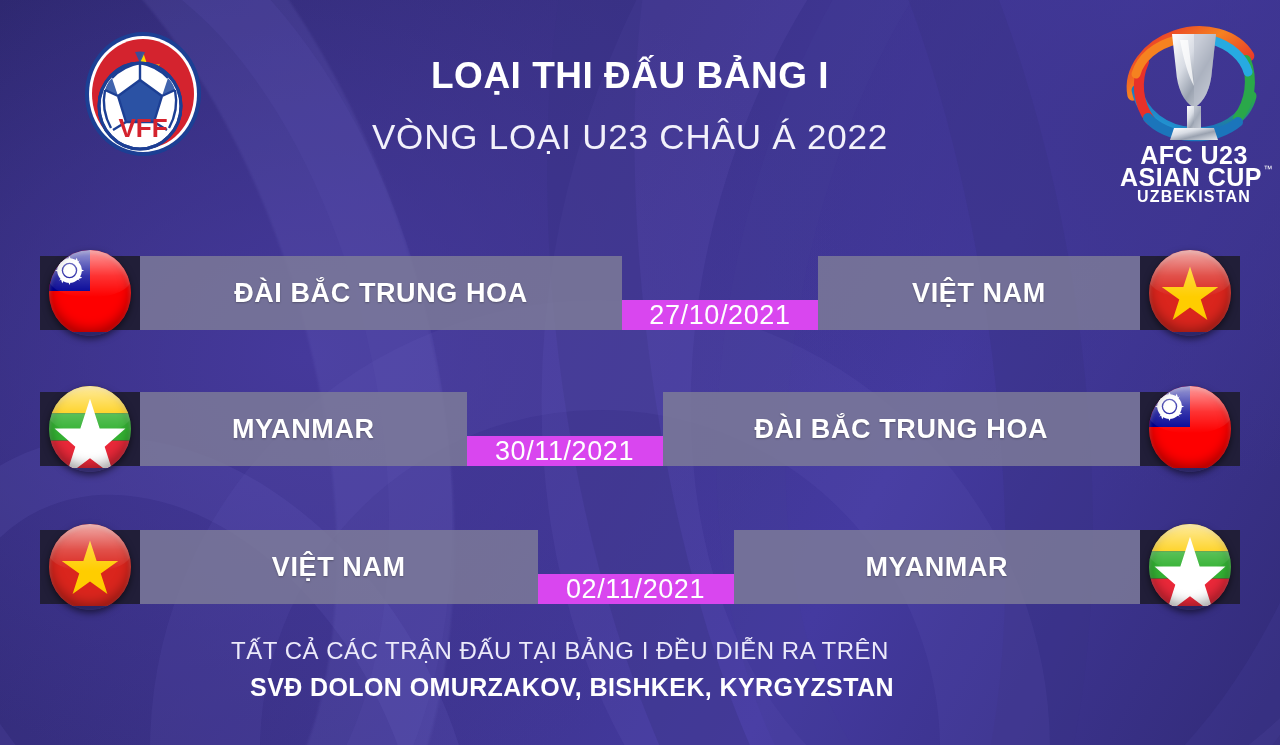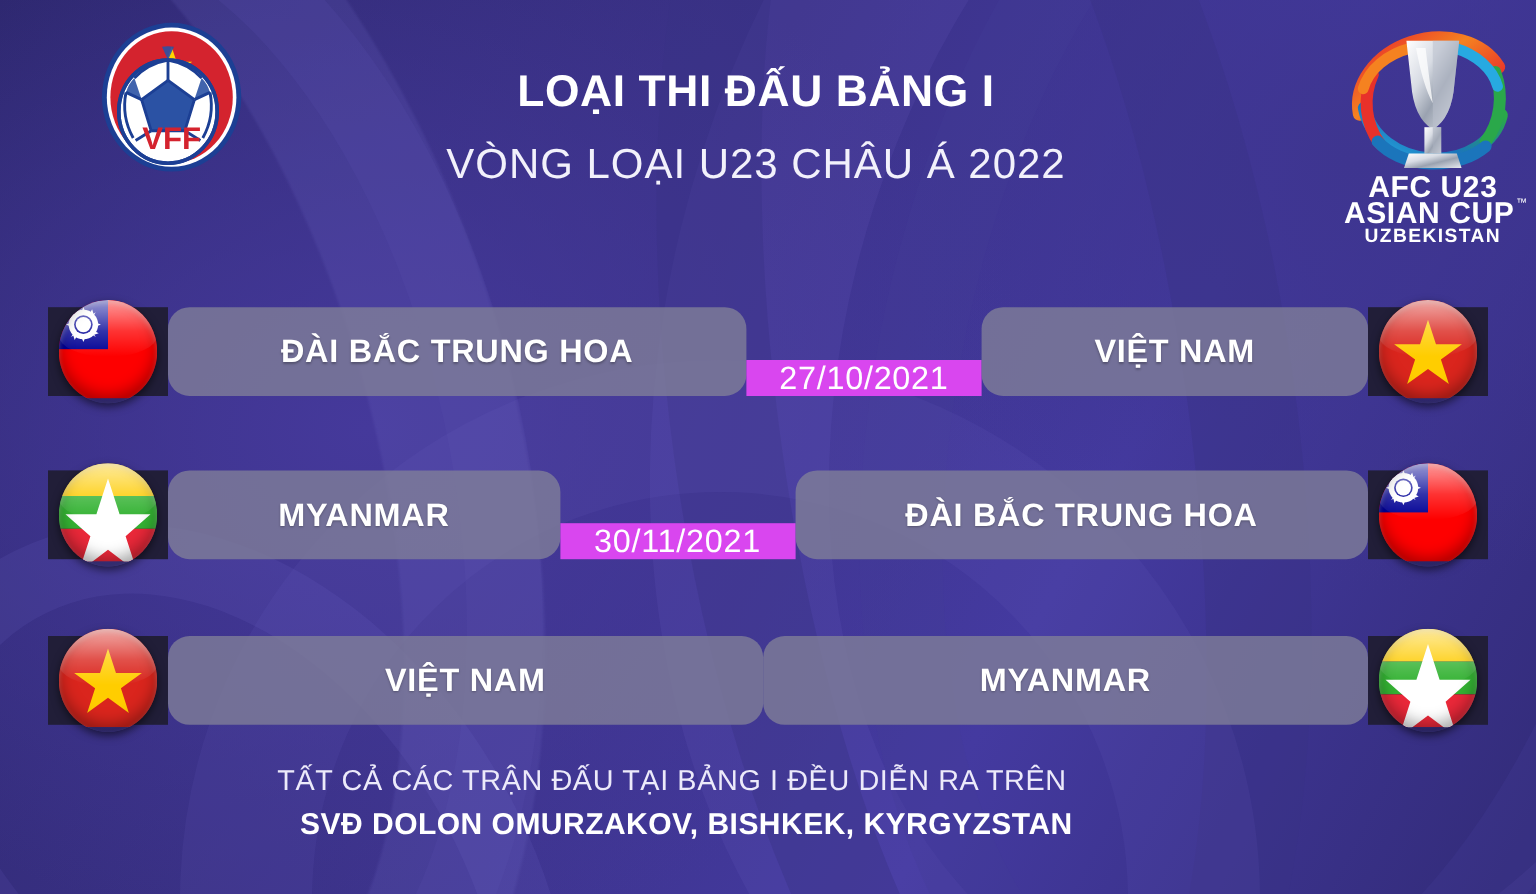--- a/index.html
+++ b/index.html
@@ -65,21 +65,21 @@
     border:58px solid rgba(126,116,212,0.12);
     transform:rotate(-26deg);
   }
 
   
   .header{
     position:absolute; left:0; top:0; width:1280px; height:205px;
     z-index:5;
   }
   .vff-logo{
-    position:absolute; left:83px; top:17px; width:120px; height:128px;
+    position:absolute; left:83px; top:30px; width:120px; height:128px;
   }
   .afc-logo{
     position:absolute; left:1094px; top:12px; width:200px; height:190px;
   }
   .titles{
     position:absolute; left:300px; top:56px; width:660px;
     text-align:center;
   }
   .title-main{
     font-size:37px; font-weight:bold; color:#ffffff;
@@ -110,21 +110,20 @@
   .flag-cell.right{ background:#211e38; }
 
   .team-cell{
     flex:1 1 auto;
     background:rgba(127,126,152,0.80);
     display:flex; align-items:center; justify-content:center;
     color:#ffffff; font-weight:bold;
     font-size:27px; letter-spacing:0.6px;
     text-shadow:0 1px 2px rgba(0,0,0,0.28);
     white-space:nowrap;
-    border-radius:18px;
   }
   .date-cell{
     width:196px; flex:0 0 196px;
     background:#d946ef;
     display:flex; align-items:center; justify-content:center;
     color:#ffffff; font-weight:300;
     font-size:27px; letter-spacing:0.6px;margin-top:44px;
   }
 
   
@@ -360,20 +359,21 @@
       <div class="badge">
         <svg class="flagart" viewBox="0 0 90 90" preserveAspectRatio="none">
           <rect width="90" height="90" fill="#da251d"></rect>
           <polygon points="45,18 52.3,40.5 76,40.5 56.8,54.4 64.1,76.9 45,63 25.9,76.9 33.2,54.4 14,40.5 37.7,40.5" fill="#ffcd00"></polygon>
         </svg>
         <div class="gloss"></div>
           <div class="rim"></div>
       </div>
     </div>
     <div class="team-cell">VIỆT NAM</div>
+    <div class="date-cell">02/11/2021</div>
     <div class="team-cell">MYANMAR</div>
     <div class="flag-cell right">
       <div class="badge">
         <svg class="flagart" viewBox="0 0 90 90" preserveAspectRatio="none">
           <rect width="90" height="30" fill="#fecb00"></rect>
           <rect y="30" width="90" height="30" fill="#34b233"></rect>
           <rect y="60" width="90" height="30" fill="#ea2839"></rect>
           <polygon points="45,14 55.6,46.6 83.9,46.6 61.1,66.8 71.7,99.4 45,79.2 18.3,99.4 28.9,66.8 6.1,46.6 34.4,46.6" fill="#ffffff"></polygon>
         </svg>
         <div class="gloss"></div>

